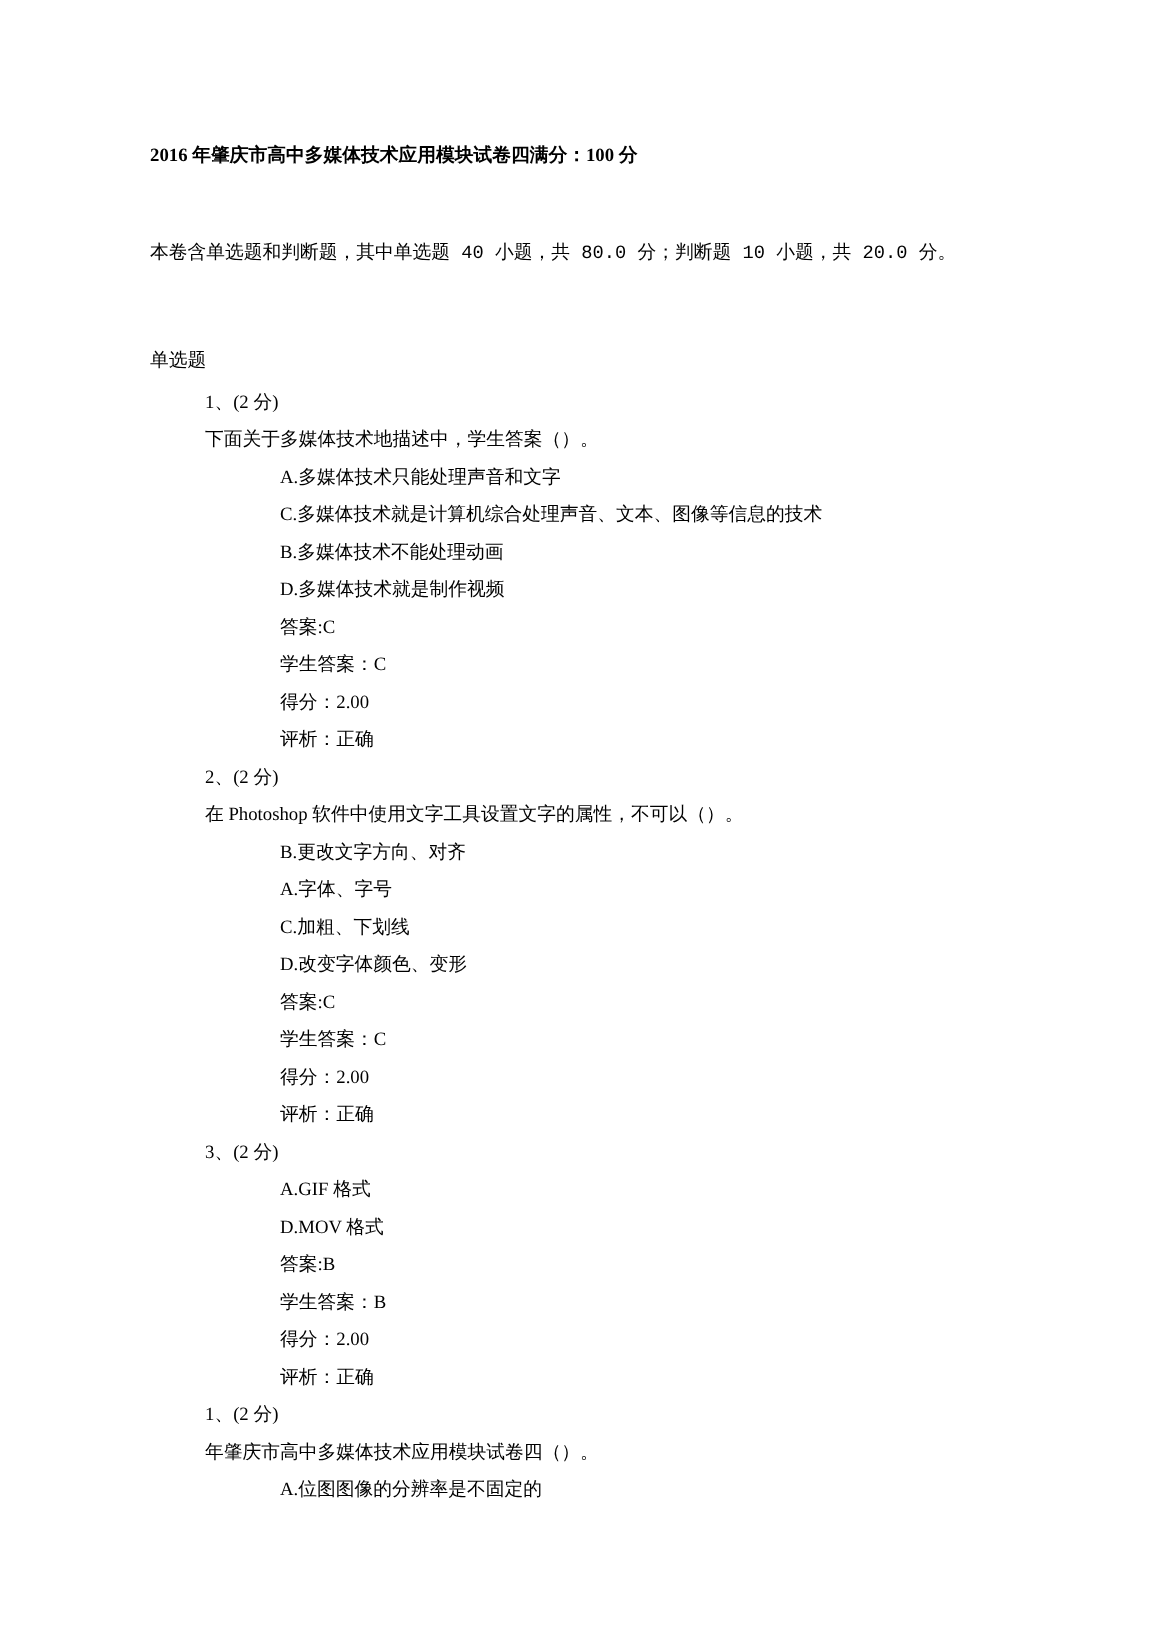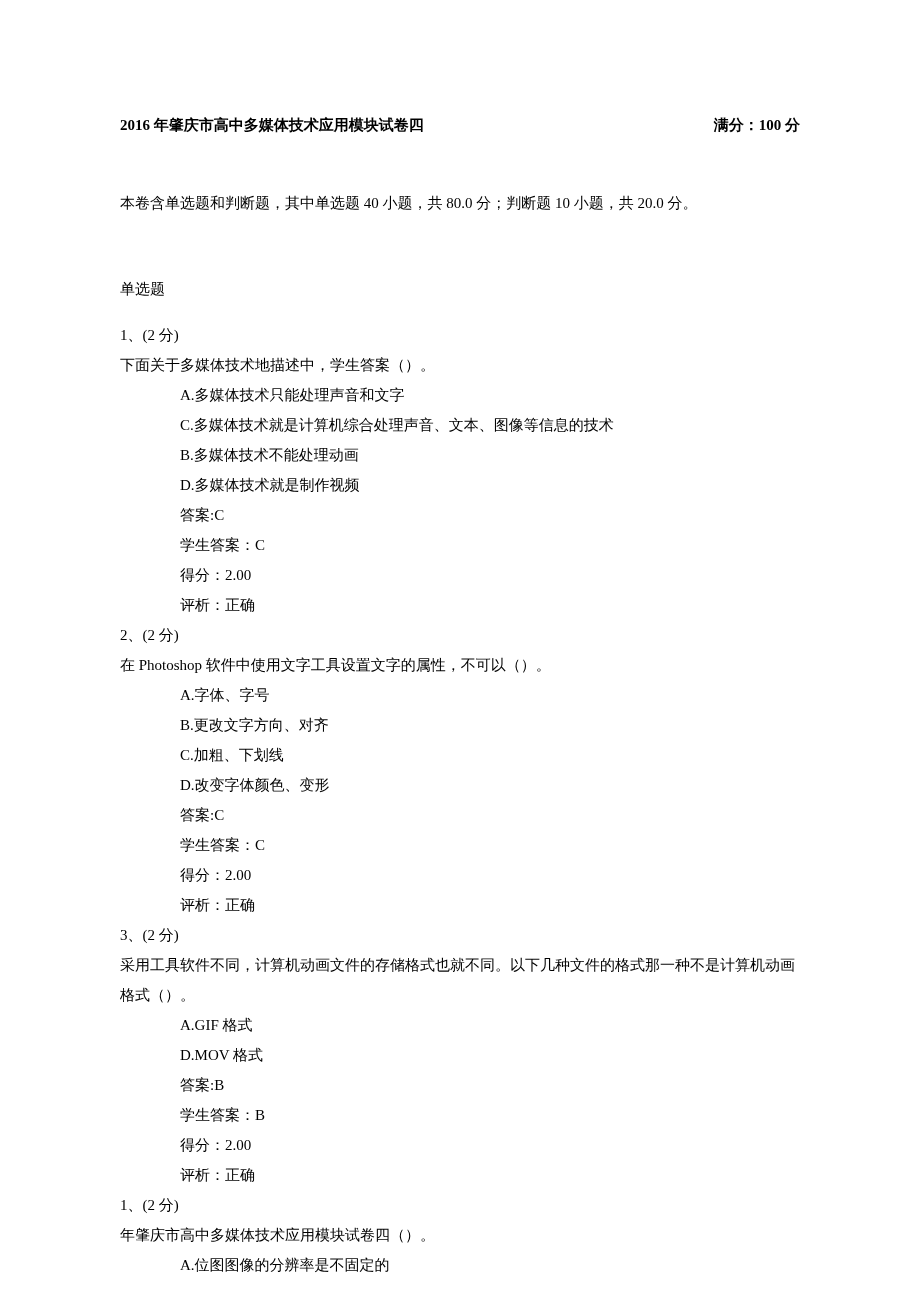--- a/index.html
+++ b/index.html
@@ -10,35 +10,36 @@
       background: #fff;
       margin: 0;
       padding: 0;
       width: 920px;
     }
     .page {
       padding: 110px 120px 60px 120px;
     }
     .header-row {
       display: flex;
-      justify-content: space-between;
-      gap: 80px;
+      justify-content: flex-start;
       margin-bottom: 48px;
     }
     .header-row span {
       font-weight: bold;
     }
     .intro {
       margin-bottom: 56px;
+      font-family: Liberation Mono, monospace;
     }
     .section-title {
-      margin-bottom: 16px;
+      margin-bottom: 3px;
     }
     .question {
       margin-bottom: 0;
+      margin-left: 44px;
     }
     .q-num-points {
       margin: 0;
     }
     .q-prompt {
       margin: 0;
     }
     .indent {
       padding-left: 4em;
     }
@@ -72,34 +73,33 @@
       <p>学生答案：C</p>
       <p>得分：2.00</p>
       <p>评析：正确</p>
     </div>
   </div>
 
   <div class="block question">
     <p class="q-num-points">2、(2 分)</p>
     <p class="q-prompt">在 Photoshop 软件中使用文字工具设置文字的属性，不可以（）。</p>
     <div class="indent block">
+      <p>B.更改文字方向、对齐</p>
       <p>A.字体、字号</p>
-      <p>B.更改文字方向、对齐</p>
       <p>C.加粗、下划线</p>
       <p>D.改变字体颜色、变形</p>
       <p>答案:C</p>
       <p>学生答案：C</p>
       <p>得分：2.00</p>
       <p>评析：正确</p>
     </div>
   </div>
 
   <div class="block question">
     <p class="q-num-points">3、(2 分)</p>
-    <p class="q-prompt">采用工具软件不同，计算机动画文件的存储格式也就不同。以下几种文件的格式那一种不是计算机动画格式（）。</p>
     <div class="indent block">
       <p>A.GIF 格式</p>
       <p>D.MOV 格式</p>
       <p>答案:B</p>
       <p>学生答案：B</p>
       <p>得分：2.00</p>
       <p>评析：正确</p>
     </div>
   </div>
 

